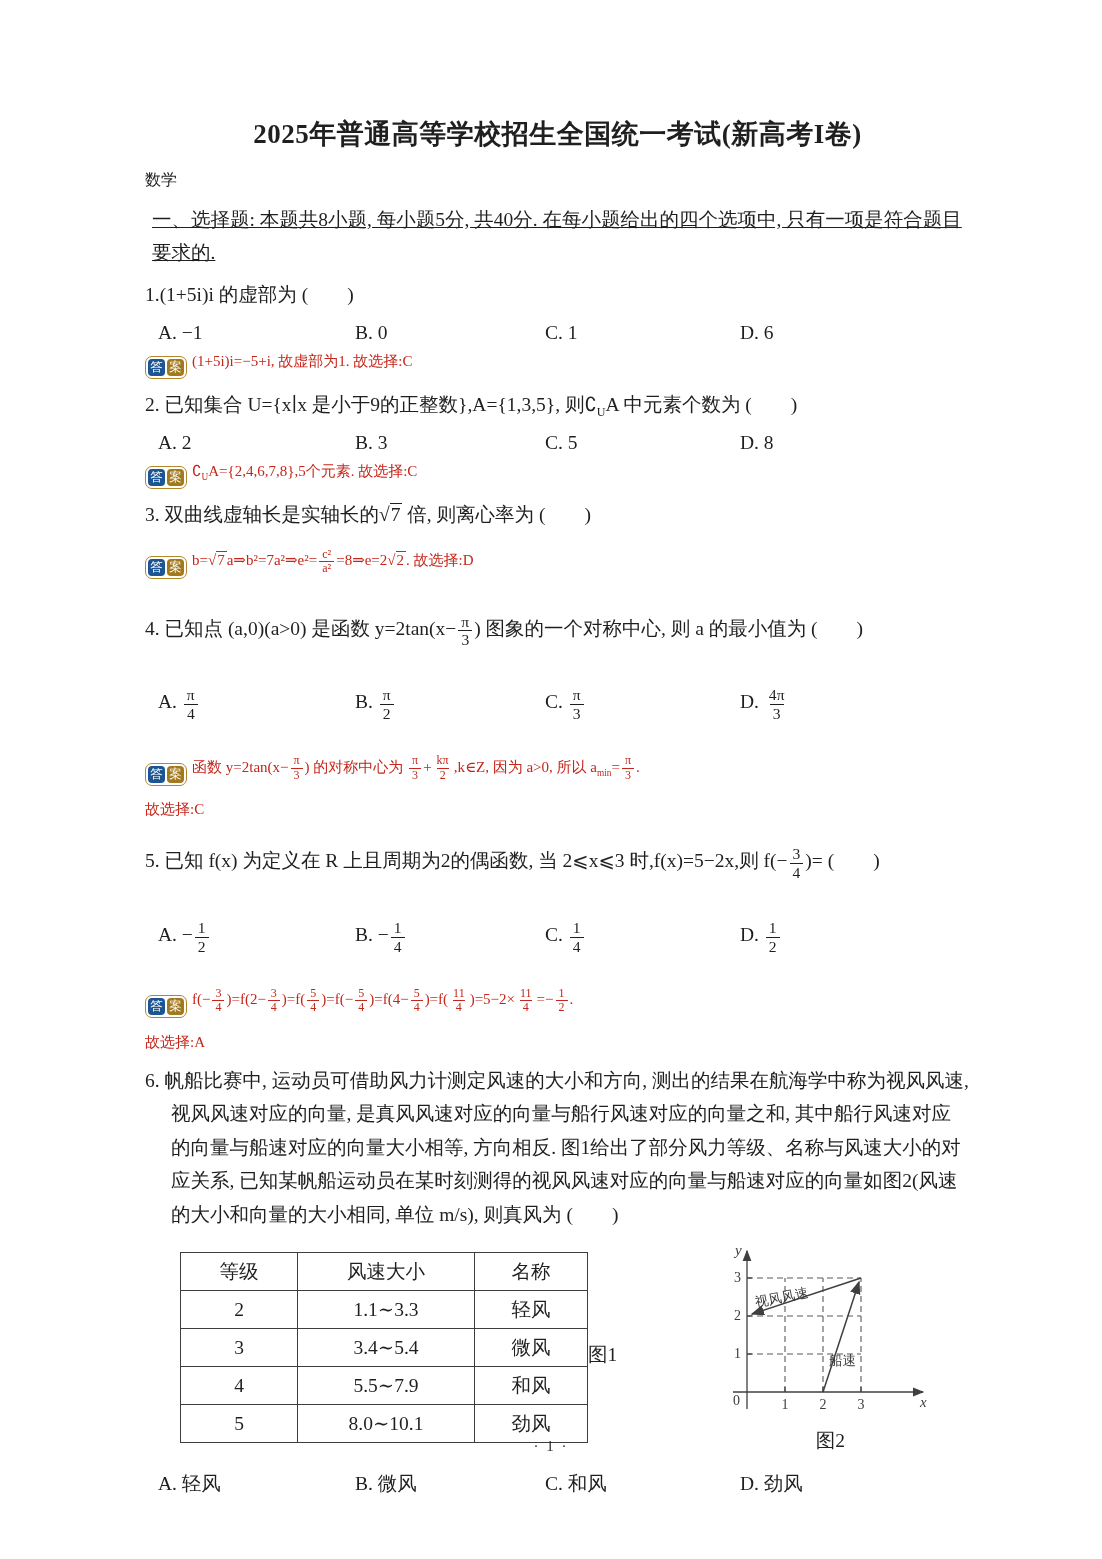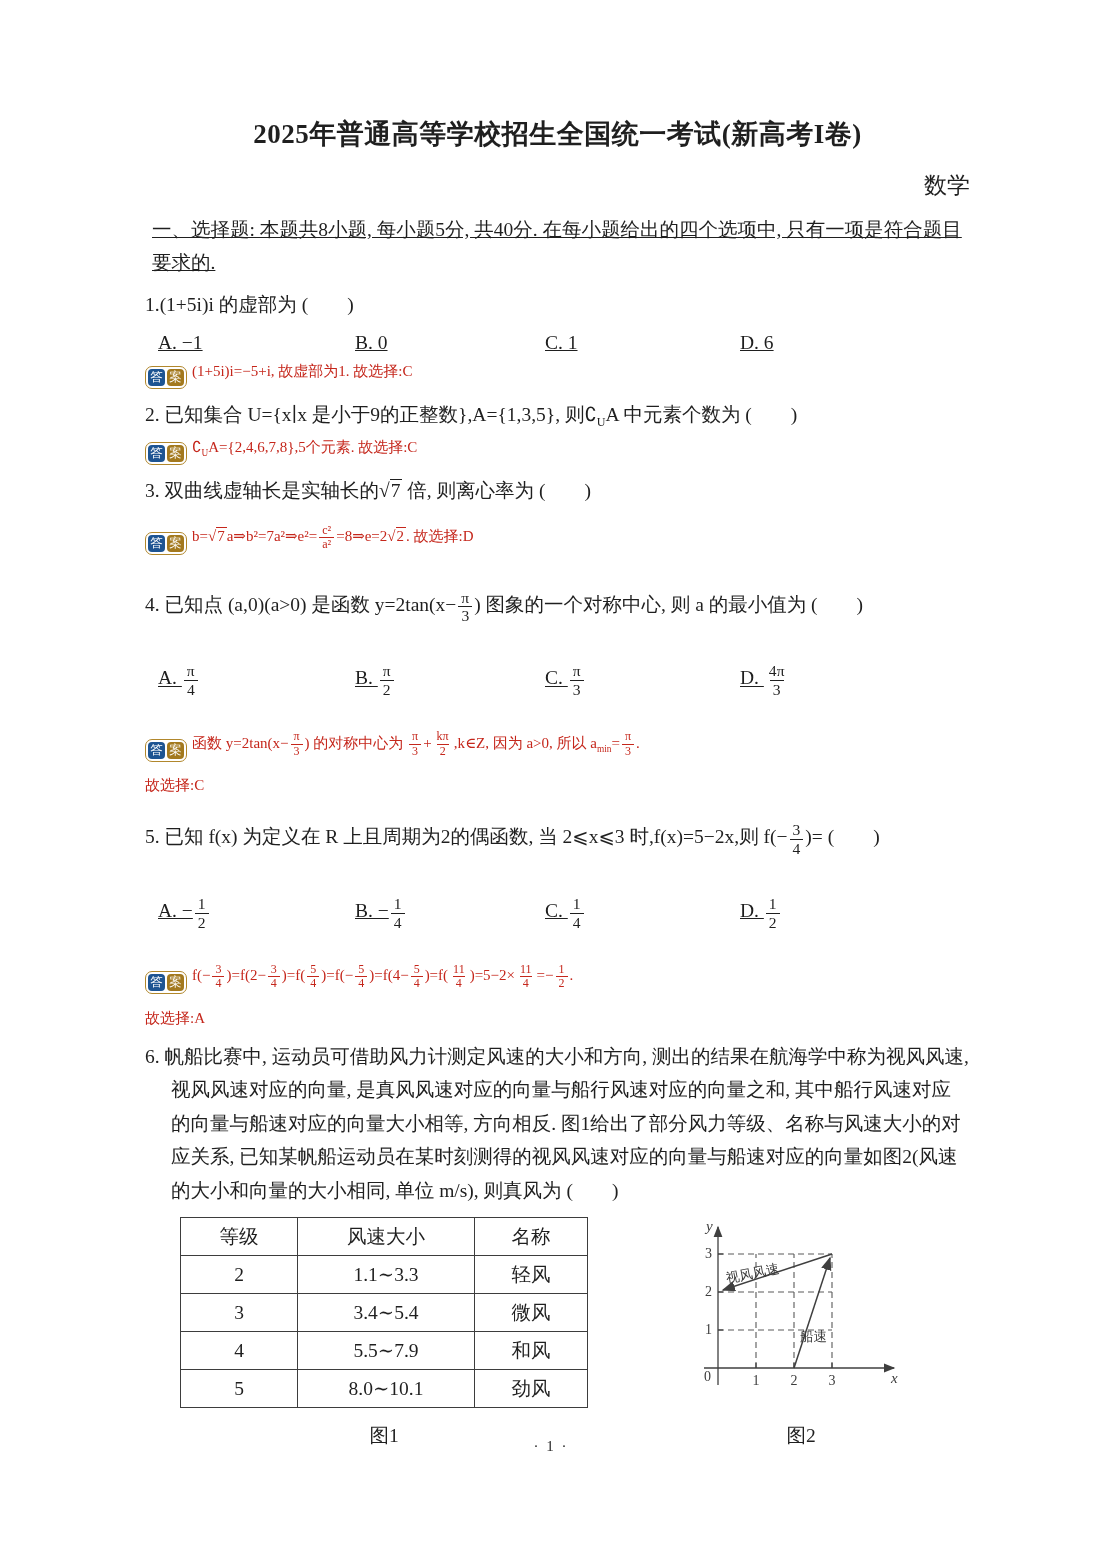--- a/index.html
+++ b/index.html
@@ -2,48 +2,48 @@
 <html><head>
 <meta charset="utf-8">
 <style>
   html,body{margin:0;padding:0;background:#e8e8e8;}
   .page{
     position:relative; width:1102px; height:1559px; margin:0 auto; background:#ffffff;
     box-sizing:border-box; padding:116px 132px 0 145px;
     font-family:"Liberation Serif","DejaVu Serif",serif; color:#1f1f1f;
   }
   h1.title{font-size:27px; font-weight:700; text-align:center; margin:0; letter-spacing:.5px;}
-  h2.subtitle{font-size:23px; font-weight:400; text-align:right; margin:18px 0 12px;}
+  h2.subtitle{font-size:16px; font-weight:400; text-align:left; margin:18px 0 12px;}
   p.intro{font-size:19.5px; line-height:1.7; margin:0 0 4px; padding-left:7px;text-decoration:underline;}
   .q{margin:0;}
   .stem{font-size:19.5px; line-height:1.72; margin:9px 0 0; padding-left:26px; text-indent:-26px;}
   .opts{display:grid; grid-template-columns:197px 190px 195px auto; padding-left:13px;
         margin:10px 0 4px; font-size:19.5px; align-items:center;}
-  .opt{white-space:nowrap;text-decoration:underline;}
+  .opt{white-space:nowrap;}
   .answer{margin:2px 0 9px; font-size:15px; color:#c5261b; line-height:1.65;}
   .ans{vertical-align:middle;}
   
   .badge{display:inline-flex; gap:2px; padding:2px; border:1.5px solid #b1872c; border-radius:7px;
          vertical-align:-6px; margin-right:5px; background:#fff;}
   .badge .bL,.badge .bR{
     width:17px;height:17px;border-radius:4px;color:#fff;display:flex;align-items:center;justify-content:center;
     font-size:12.5px; font-family:"Liberation Sans","DejaVu Sans",sans-serif;}
   .badge .bL{background:#1d5492;}
   .badge .bR{background:#a3791e;}
   
   .fr{display:inline-flex; flex-direction:column; align-items:center; vertical-align:middle;
       line-height:1.12; font-size:.8em; margin:14px 2px; text-indent:0;}
   .fr .n{display:block; padding:0 3px;}
   .fr .d{display:block; border-top:1.2px solid currentColor; padding:0 3px;}
   .sq{white-space:nowrap;}
   .sq .sv{border-top:1.3px solid currentColor; padding:0 2px 0 1px;}
   sub{font-size:.62em;}
   
   .fig-row{display:flex; align-items:stretch; margin:10px 0 2px;}
-  .tbl-col{margin-left:35px; display:flex; flex-direction:column; align-items:center;}
+  .tbl-col{margin-left:35px; display:flex; flex-direction:row; align-items:center;}
   table.wind{border-collapse:collapse; font-size:19.5px;}
   table.wind td{border:1.3px solid #3d3d3d; text-align:center; height:37px; padding:0 8px;}
   table.wind td.c1{width:100px;} table.wind td.c2{width:160px;} table.wind td.c3{width:96px;}
   .caption{font-size:19.5px; text-align:center; margin-top:14px;}
   .fig-col{margin-left:106px; width:214px; display:flex; flex-direction:column; align-items:center;}
   .fig-col .caption{margin-top:auto;text-align:center;}
   .fig2 text{fill:#3c3c3c; font-family:"Liberation Serif","DejaVu Serif",serif;}
   .fig2 .dash{stroke:#5a5a5a; stroke-width:1.1; stroke-dasharray:6 4;}
   .fig2 .ax{stroke:#3f3f3f; stroke-width:1.3;}
   .fig2 .vec{stroke:#3f3f3f; stroke-width:1.5;}
@@ -72,20 +72,26 @@
     <div class="answer">
       <span class="badge">
           <span class="bL">答</span>
           <span class="bR">案</span>
         </span><span class="ans">(1+5i)i=−5+i, 故虚部为1. 故选择:C</span>
     </div>
   </section>
 
   <section class="q">
     <p class="stem">2. 已知集合 U={x∣x 是小于9的正整数},A={1,3,5}, 则∁<sub>U</sub>A 中元素个数为 (　　)</p>
+    <div class="opts">
+      <span class="opt">A. 2</span>
+      <span class="opt">B. 3</span>
+      <span class="opt">C. 5</span>
+      <span class="opt">D. 8</span>
+    </div>
     <div class="answer">
       <span class="badge">
           <span class="bL">答</span>
           <span class="bR">案</span>
         </span><span class="ans">∁<sub>U</sub>A={2,4,6,7,8},5个元素. 故选择:C</span>
     </div>
   </section>
 
   <section class="q">
     <p class="stem">3. 双曲线虚轴长是实轴长的<span class="sq">√<span class="sv">7</span></span> 倍, 则离心率为 (　　)</p>
@@ -272,16 +278,22 @@
           <text x="18" y="117" font-size="14" text-anchor="end">1</text>
           <text x="18" y="79" font-size="14" text-anchor="end">2</text>
           <text x="18" y="41" font-size="14" text-anchor="end">3</text>
           <text transform="translate(33,66) rotate(-11)" font-size="13.5">视风风速</text>
           <text x="106" y="124" font-size="13.5">船速</text>
         </svg>
         <div class="caption">图2</div>
       </div>
     </div>
 
+    <div class="opts" style="margin-top:16px;">
+      <span class="opt">A. 轻风</span>
+      <span class="opt">B. 微风</span>
+      <span class="opt">C. 和风</span>
+      <span class="opt">D. 劲风</span>
+    </div>
   </section>
 
   <div class="footer">· 1 ·</div>
 </div>
 
 </body></html>

